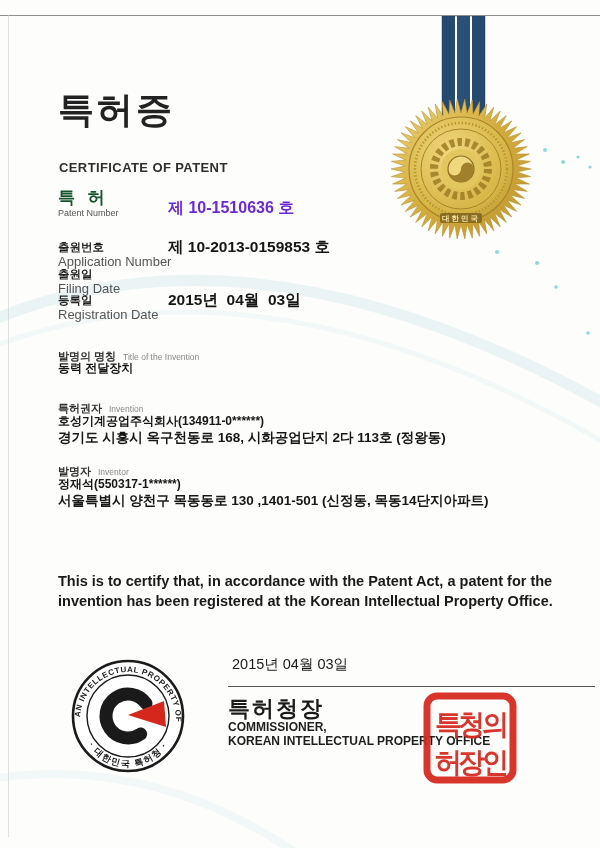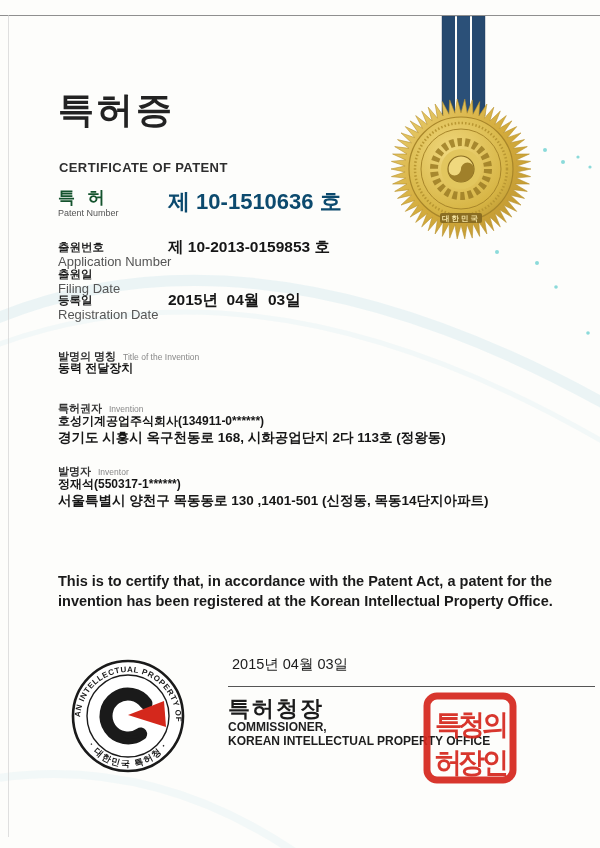--- a/index.html
+++ b/index.html
@@ -11,21 +11,21 @@
   }
   .abs{position:absolute;}
   .hairline-top{left:0;top:15px;width:600px;height:1px;background:#8f8f8f;}
   .hairline-left{left:8px;top:15px;width:1px;height:822px;background:#cfcfcf;opacity:.65;}
 
   .title-ko{left:58px;top:86px;font-size:36px;font-weight:bold;color:#222;letter-spacing:3px;}
   .title-en{left:59px;top:128px;font-size:13px;font-weight:bold;color:#2e2e2e;letter-spacing:.4px;margin-top:32px;}
 
   .lbl-main{left:58px;top:186px;font-size:17px;font-weight:bold;letter-spacing:4px;color:#14532d;}
   .sub-main{left:58px;top:208px;font-size:9px;color:#555;}
-  .val-main{left:168px;top:187px;font-size:22px;font-weight:bold;color:#0c4a6e;white-space:pre;}
+  .val-main{left:168px;top:198px;font-size:16px;font-weight:bold;color:#6d28d9;white-space:pre;}
 
   .f-lbl{position:absolute;left:58px;font-size:11.5px;font-weight:bold;color:#222;}
   .f-sub{position:absolute;left:58px;font-size:13px;color:#555;}
   .f-val{position:absolute;left:168px;font-size:15.5px;font-weight:bold;color:#161616;white-space:pre;}
 
   .sec-lbl{font-size:11px;color:#333;font-weight:bold;}
   .sec-sub{font-size:8.5px;color:#888;margin-left:7px;font-weight:normal;}
   .sec-val{font-size:12px;font-weight:bold;color:#161616;}
   .sec-addr{font-size:13.5px;font-weight:bold;color:#161616;}
 

